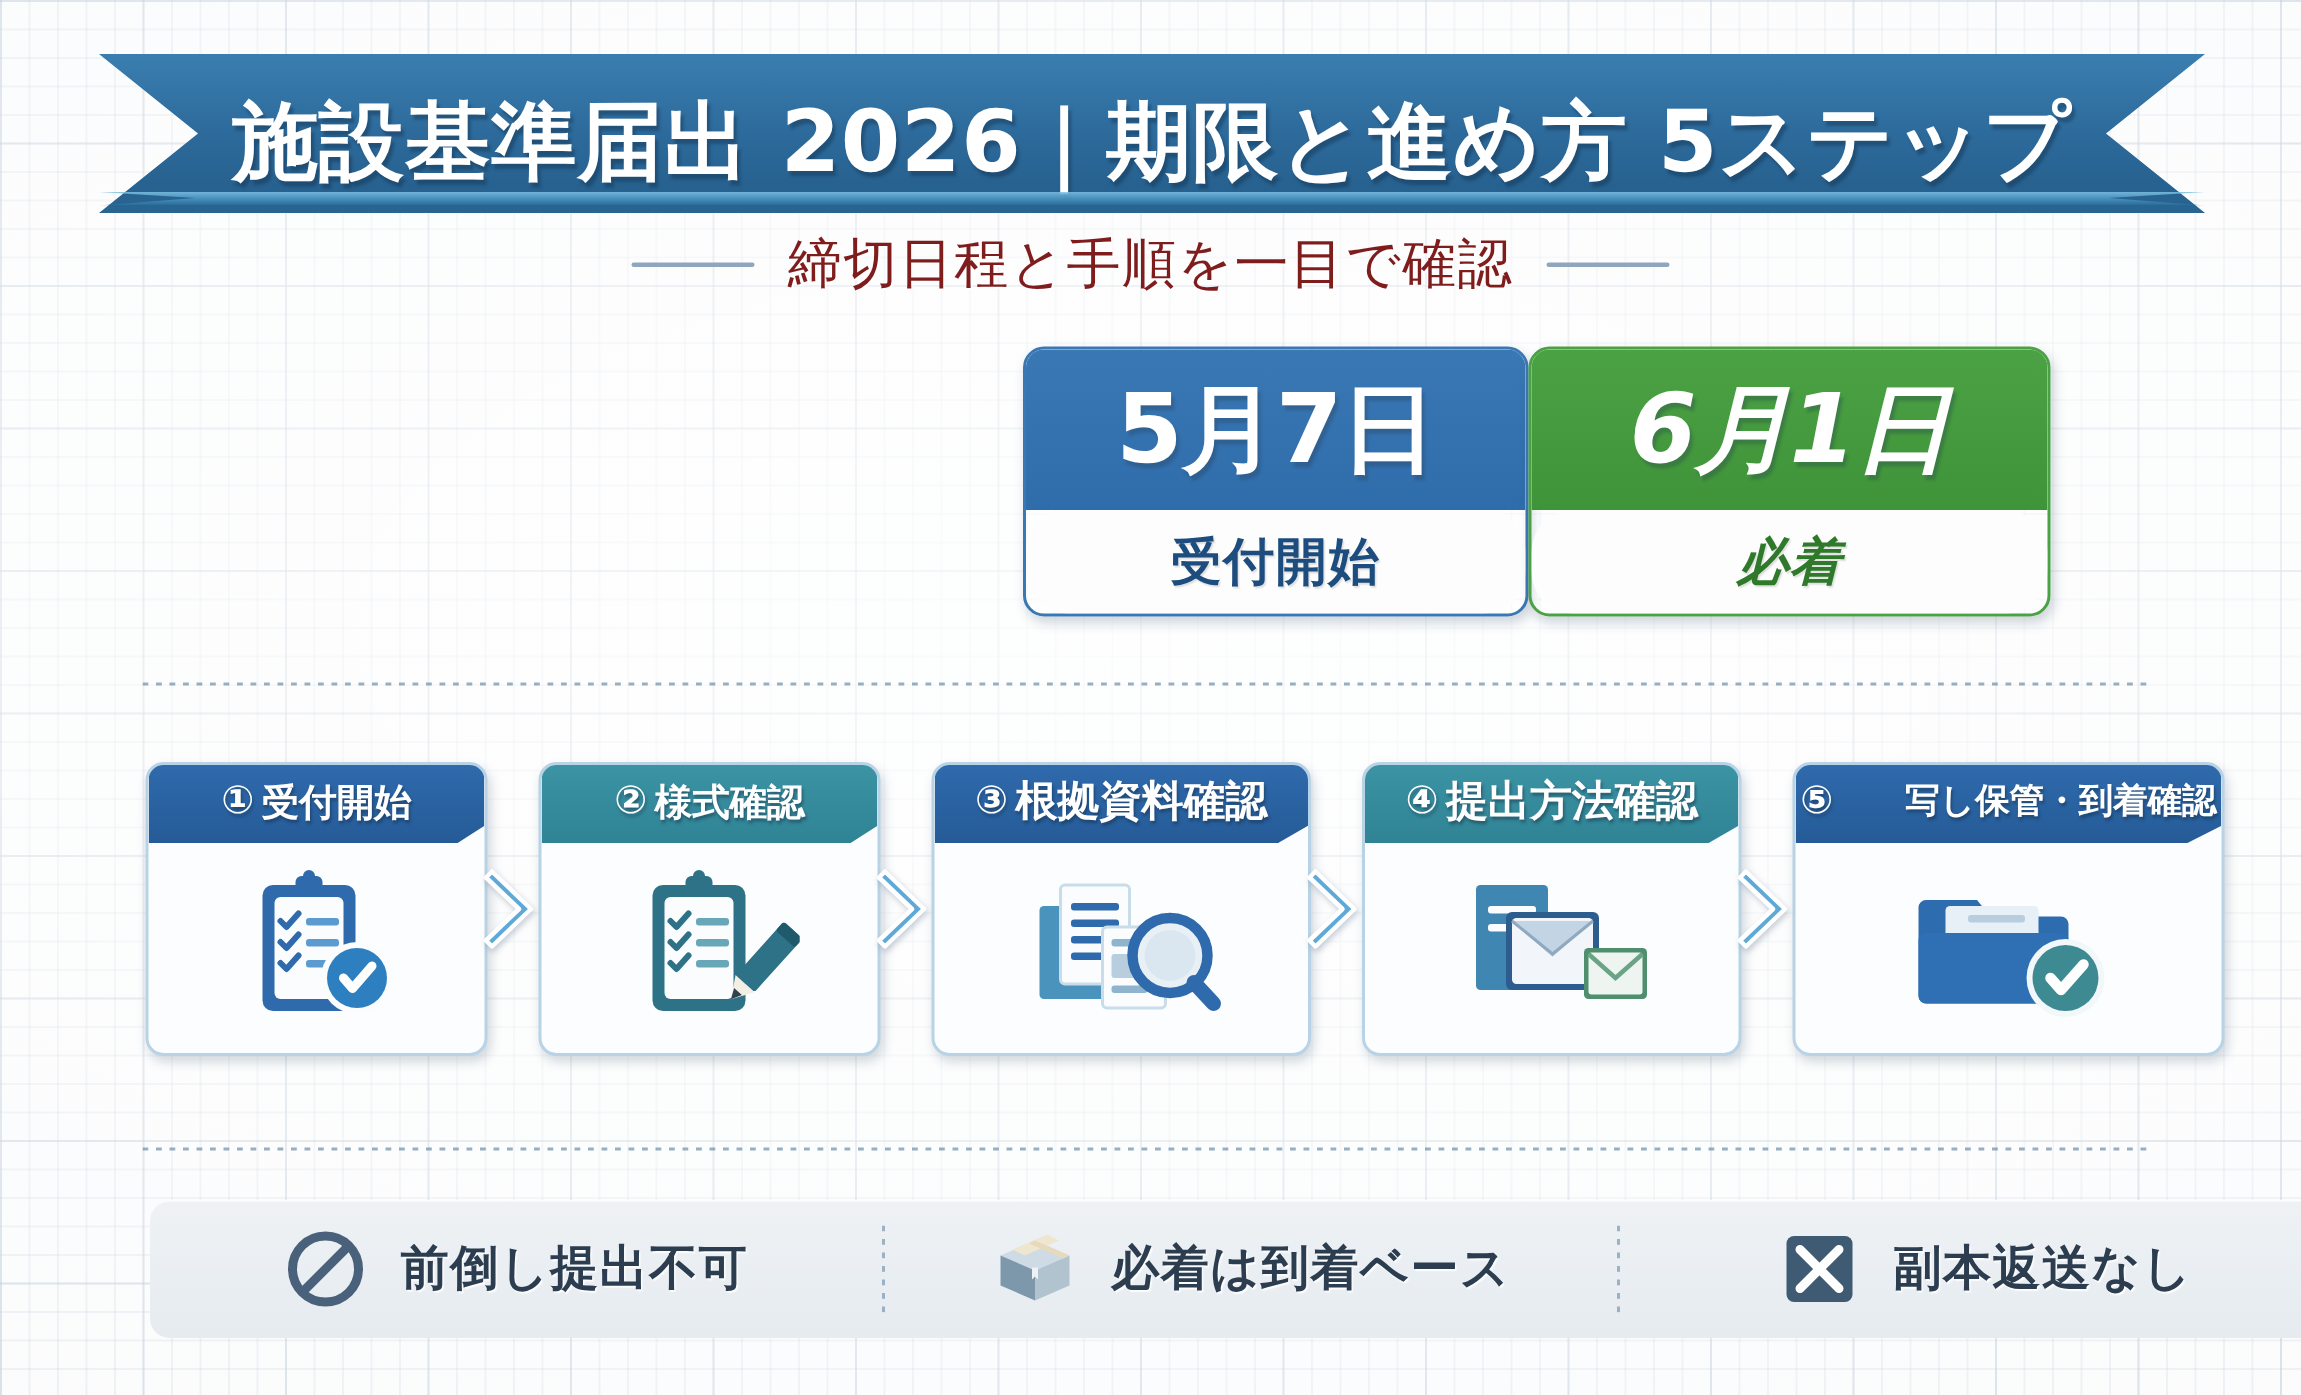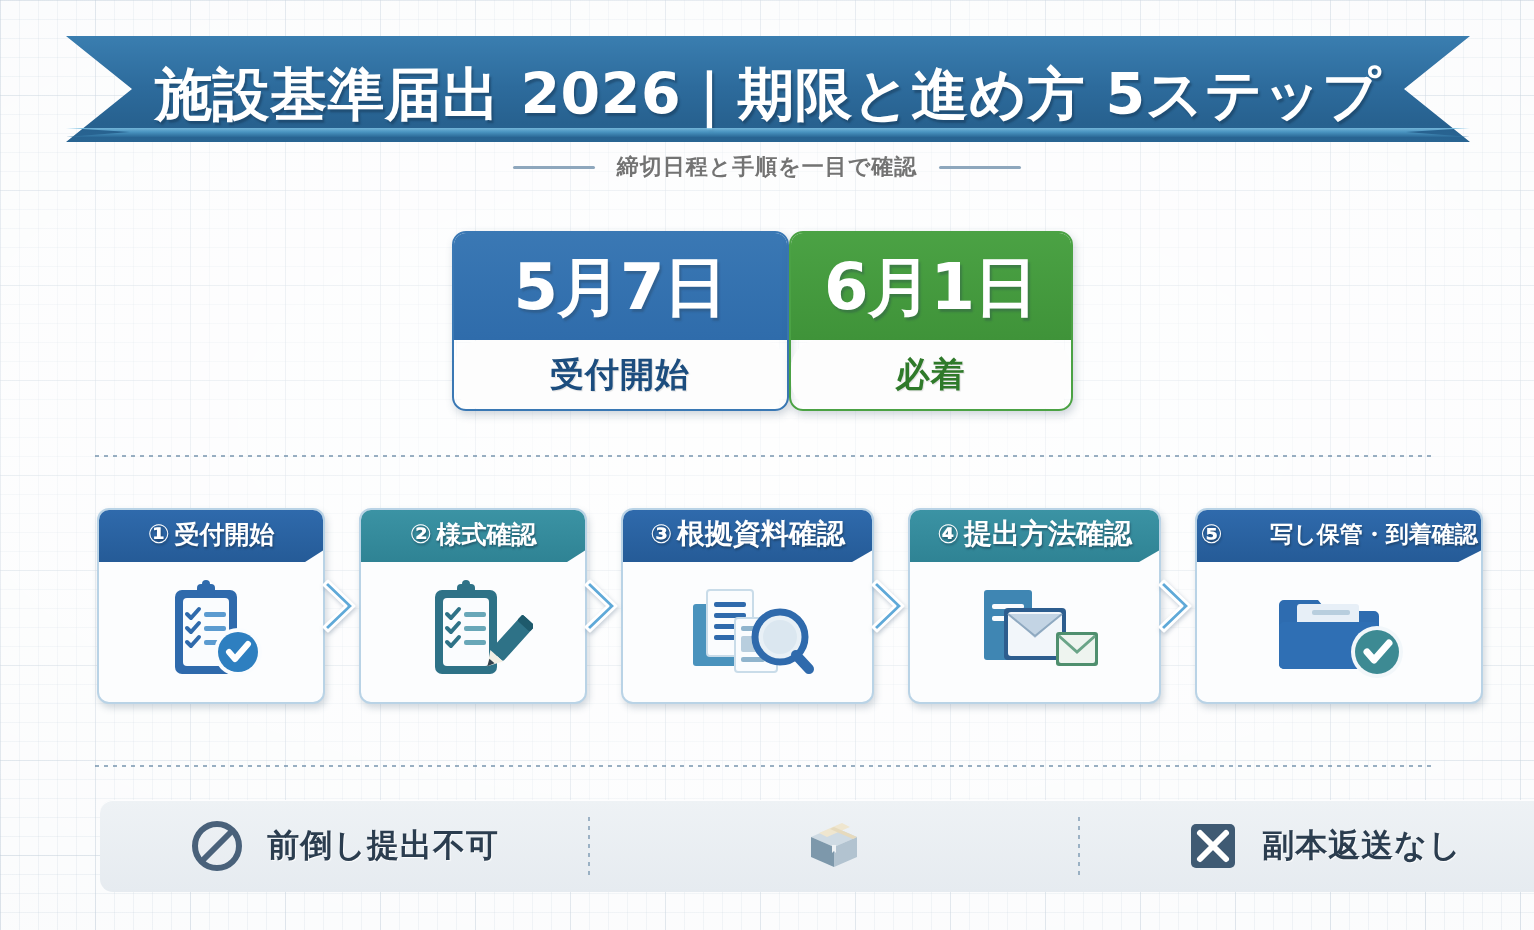--- a/index.html
+++ b/index.html
@@ -92,37 +92,37 @@
     justify-content: center;
     gap: 22px;
   }
   .sub-rule {
     width: 82px;
     height: 3px;
     background: #8ea7bd;
     border-radius: 2px;
   }
   #subtitle-text {
-    font-size: 22px;
-    font-weight: 700;
-    color: #737373;
+    font-size: 36px;
+    font-weight: 400;
+    color: #7f1d1d;
     letter-spacing: 1px;
     white-space: nowrap;
     text-shadow: 1px 1px 1px rgba(255,255,255,0.9);
   }
 
   
   #date-row {
     position: absolute;
     left: 157px;
     top: 231px;
     width: 1210px;
     height: 180px;
     display: flex;
-    justify-content: center;
+    justify-content: flex-end;
   }
   .date-card {
     border-radius: 14px;
     overflow: hidden;
     box-shadow: 2px 4px 8px rgba(60,85,110,0.24);
     display: flex;
     flex-direction: column;
     border: 2px solid rgba(255,255,255,0.55);
   }
   .dc-head {
@@ -150,21 +150,21 @@
   }
   .dc-body span {
     font-size: 34px;
     font-weight: 700;
     white-space: nowrap;
     letter-spacing: 1px;
     text-shadow: 1px 1px 1px rgba(0,0,0,0.12);
   }
 
   #date-card-0 { width: 337px; }
-  #date-card-1 { width: 284px; }
+  #date-card-1 { width: 348px; font-style: italic; }
   #date-card-2 { width: 372px; }
 
   #date-card-0 .dc-head { background: linear-gradient(180deg,#3a78b4 0%, #2f6cab 100%); }
   #date-card-0 { outline: 0; border-color: #3a78b4; }
   #date-card-0 .dc-body span { color: #1c4d7e; }
 
   #date-card-1 .dc-head { background: linear-gradient(180deg,#4ba244 0%, #3f9339 100%); }
   #date-card-1 { border-color: #4ba244; }
   #date-card-1 .dc-body span { color: #2f7a2a; }
 
@@ -497,20 +497,21 @@
     <div class="note-icon">
       <svg width="58" height="58" viewBox="0 0 58 58">
         <path d="M6 20 L29 10 L52 20 L29 30 Z" fill="#cfdbe4"></path>
         <path d="M6 20 L29 30 L29 50 L6 40 Z" fill="#7d98ab"></path>
         <path d="M52 20 L29 30 L29 50 L52 40 Z" fill="#b2c3d0"></path>
         <path d="M14 16 L37 6 L45 10 L22 20 Z" fill="#efe6cf"></path>
         <path d="M25 12 L48 22 L52 20 L29 10 Z" fill="#e6dabd"></path>
         <path d="M27 28 L31 28 L31 36 L29 34 L27 36 Z" fill="#eef2f5"></path>
       </svg>
     </div>
+    <div class="note-text">必着は到着ベース</div>
   </div>
 
   <div class="note-sep"></div>
 
   <div class="note">
     <div class="note-icon">
       <svg width="54" height="54" viewBox="0 0 54 54">
         <rect x="5" y="5" width="44" height="44" rx="5" fill="#3f5a73"></rect>
         <path d="M14 14 Q27 27 40 40 M40 14 Q27 27 14 40" stroke="#ffffff" stroke-width="6" fill="none" stroke-linecap="round"></path>
       </svg>

